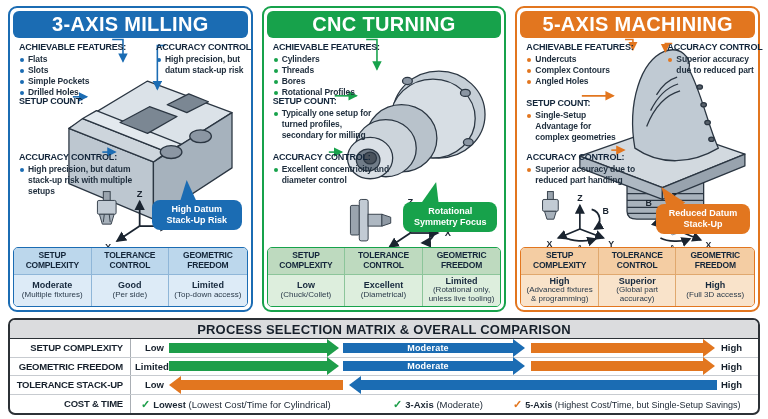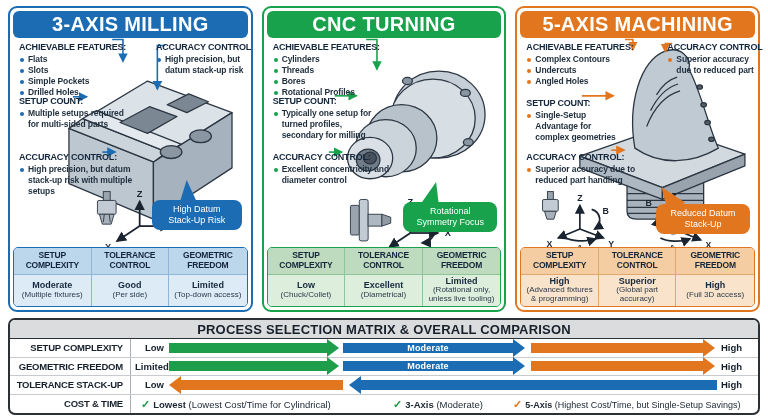--- a/index.html
+++ b/index.html
@@ -13,21 +13,21 @@
     font-weight:bold; font-size:20px; letter-spacing:.3px; display:flex; align-items:center; justify-content:center; }
   .tblock { position:absolute; z-index:3; }
   .h { font-weight:bold; font-size:9px; color:#12253a; letter-spacing:-.2px; margin-bottom:2px; white-space:nowrap; }
   .blist { list-style:none; }
   .blist li { position:relative; padding-left:9px; font-size:8.5px; font-weight:bold; color:#1f2e3d;
     line-height:1.28; letter-spacing:-.1px; }
   .blist li::before { content:""; position:absolute; left:1px; top:4px; width:4px; height:4px; border-radius:50%; background:var(--ac); }
   .illu { position:absolute; inset:0; width:100%; height:100%; z-index:1; }
 
   .badge { position:absolute; z-index:4; width:90px; padding:4px 3px; background:var(--ac); border-radius:8px;
-    color:#fff; font-weight:normal; font-size:9px; line-height:1.2; text-align:center; }
+    color:#fff; font-weight:bold; font-size:9px; line-height:1.2; text-align:center; }
   .badge-tail { position:absolute; z-index:3; width:20px; height:26px; background:var(--ac);
     clip-path:polygon(40% 0,0 100%,100% 100%); }
 
   .spec { position:absolute; left:3px; right:3px; bottom:3px; z-index:5; display:grid;
     grid-template-columns:1fr 1fr 1fr; border:1.5px solid var(--ac); border-radius:5px; overflow:hidden; background:var(--tv); }
   .spec .cell { text-align:center; padding:2px 2px; display:flex; flex-direction:column; justify-content:center;
     border-right:1px solid var(--sep); }
   .spec .cell:nth-child(3n) { border-right:none; }
   .spec .th { background:var(--th); border-bottom:1px solid var(--sep); font-weight:bold; font-size:8.5px;
     color:#14263a; line-height:1.15; min-height:27px; letter-spacing:-.2px; }
@@ -119,23 +119,20 @@
         </ul>
       </div>
       <div class="tblock" style="left:146px; top:34px; right:6px;">
         <div class="h">ACCURACY CONTROL</div>
         <ul class="blist">
             <li>High precision, but datum stack-up risk</li>
           </ul>
       </div>
       <div class="tblock" style="left:9px; top:88px; width:105px;">
         <div class="h">SETUP COUNT:</div>
-        <ul class="blist">
-            <li>Multiple setups required for multi-sided parts</li>
-          </ul>
       </div>
       <div class="tblock" style="left:9px; top:144px; width:120px;">
         <div class="h">ACCURACY CONTROL:</div>
         <ul class="blist">
             <li>High precision, but datum stack-up risk with multiple setups</li>
           </ul>
       </div>
 
       <div class="badge-tail" style="right:52px; bottom:104px;"></div>
       <div class="badge" style="right:9px; bottom:80px;">
@@ -322,22 +319,22 @@
           <text x="191" y="206" font-size="9">Y</text>
           <text x="192" y="243" font-size="9">X</text>
           <text x="134" y="201" font-size="9" text-anchor="middle">B</text>
           <text x="158" y="246" font-size="8.5" text-anchor="middle">A</text>
         </g>
       </svg>
 
       <div class="tblock" style="left:9px; top:34px; width:128px;">
         <div class="h">ACHIEVABLE FEATURES:</div>
         <ul class="blist">
+          <li>Undercuts</li>
           <li>Complex Contours</li>
-          <li>Undercuts</li>
           <li>Angled Holes</li>
         </ul>
       </div>
       <div class="tblock" style="left:150px; top:34px; right:4px;">
         <div class="h">ACCURACY CONTROL</div>
         <ul class="blist">
             <li>Superior accuracy due to reduced part</li>
           </ul>
       </div>
       <div class="tblock" style="left:9px; top:90px; width:100px;">

